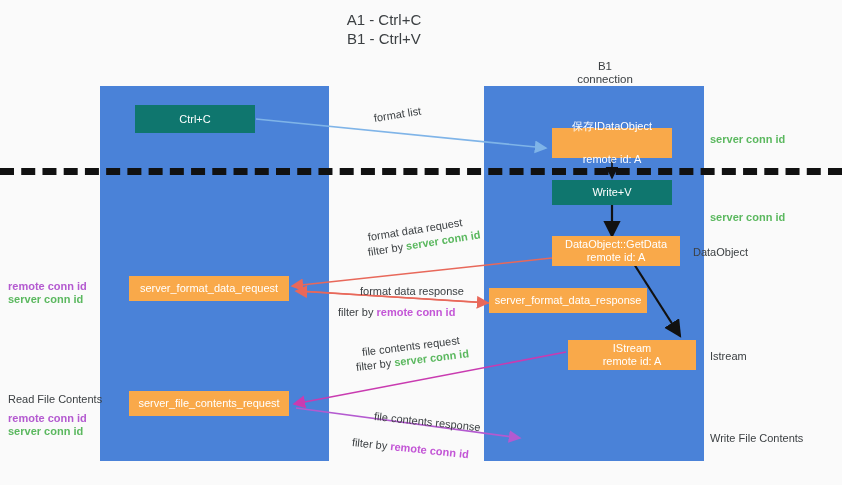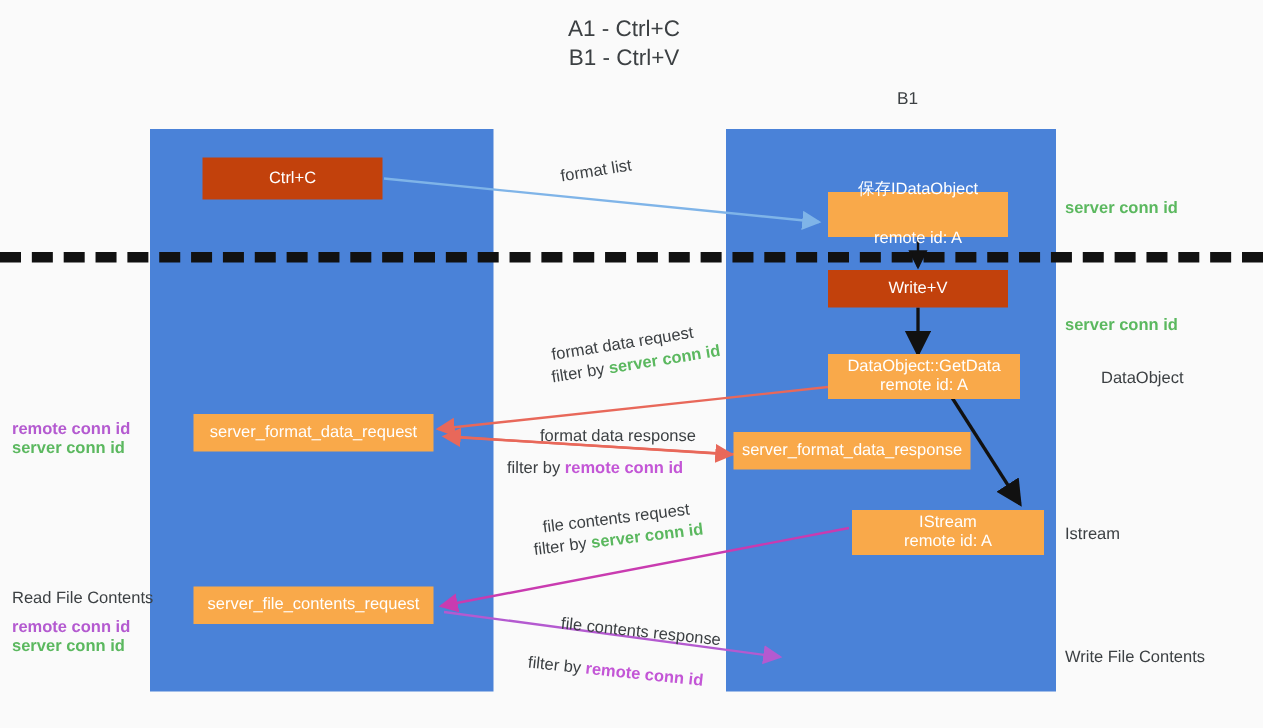--- a/index.html
+++ b/index.html
@@ -7,21 +7,21 @@
     width:842px;height:485px;position:relative;overflow:hidden;
     background:#fafafa;
     font-family:"Liberation Sans","DejaVu Sans",sans-serif;
     color:#3c4043;
   }
   .stage{position:absolute;inset:0;}
 
   
   .title{
     position:absolute;left:0;top:10px;width:768px;text-align:center;
-    font-size:15px;line-height:19px;color:#3c4043;white-space:pre-line;padding-left:32px;
+    font-size:15px;line-height:19px;color:#3c4043;white-space:pre-line;
   }
 
   
   .lane-head{position:absolute;text-align:center;font-size:11.5px;line-height:13px;color:#3c4043;}
   .lane-head .l2{display:block;}
 
   
   .lane{position:absolute;background:#4a82d8;}
 
   
@@ -31,21 +31,21 @@
   }
 
   
   .box{
     position:absolute;display:flex;flex-direction:column;
     align-items:center;justify-content:center;
     color:#fff;font-size:11px;line-height:13px;text-align:center;
     box-sizing:border-box;padding:2px 4px;
   }
   .box.orange{background:#f9a94a;}
-  .box.green{background:#c2410c;text-align:right;}
+  .box.green{background:#0f766e;text-align:right;}
   .box .ln{display:block;white-space:nowrap;}
 
   
   .sidelab{position:absolute;font-size:11px;line-height:14px;white-space:nowrap;}
   .sidelab.green{color:#5bb85f;font-weight:bold;}
   .sidelab.purple{color:#b45ad0;font-weight:bold;}
   .sidelab.dark{color:#3c4043;}
 
   
   .ann{position:absolute;font-size:11px;line-height:15px;white-space:nowrap;color:#3c4043;}
@@ -60,20 +60,21 @@
 </head>
 <body>
 
 <div class="stage">
 
   <div class="title">A1 - Ctrl+C
 B1 - Ctrl+V</div>
 
   <div class="lane-head" style="left:540px;top:60px;width:130px;">
     <span>B1</span>
+    <span class="l2">connection</span>
   </div>
 
   <div class="lane" style="left:100px;top:86px;width:229px;height:375px;"></div>
   <div class="lane" style="left:484px;top:86px;width:220px;height:375px;"></div>
 
   <svg class="wires">
     <defs>
       <marker id="ar-blue" markerWidth="9" markerHeight="9" refX="7" refY="4" orient="auto">
         <path d="M0,0 L8,4 L0,8 z" fill="#7fb4e8"></path>
       </marker>
@@ -142,21 +143,21 @@
     <span class="ln">remote id: A</span>
   </div>
 
   <div class="box orange" style="left:129px;top:391px;width:160px;height:25px;">
     <span class="ln">server_file_contents_request</span>
   </div>
 
 
   <div class="sidelab green" style="left:710px;top:132px;">server conn id</div>
   <div class="sidelab green" style="left:710px;top:210px;">server conn id</div>
-  <div class="sidelab dark" style="left:710px;top:245px;padding-left:24px;">DataObject</div>
+  <div class="sidelab dark" style="left:669px;top:245px;padding-left:24px;">DataObject</div>
   <div class="sidelab dark" style="left:710px;top:349px;">Istream</div>
   <div class="sidelab dark" style="left:710px;top:431px;">Write File Contents</div>
 
   <div class="sidelab purple" style="left:8px;top:279px;">remote conn id</div>
   <div class="sidelab green" style="left:8px;top:292px;">server conn id</div>
 
   <div class="sidelab dark" style="left:8px;top:392px;">Read File Contents</div>
   <div class="sidelab purple" style="left:8px;top:411px;">remote conn id</div>
   <div class="sidelab green" style="left:8px;top:424px;">server conn id</div>
 

